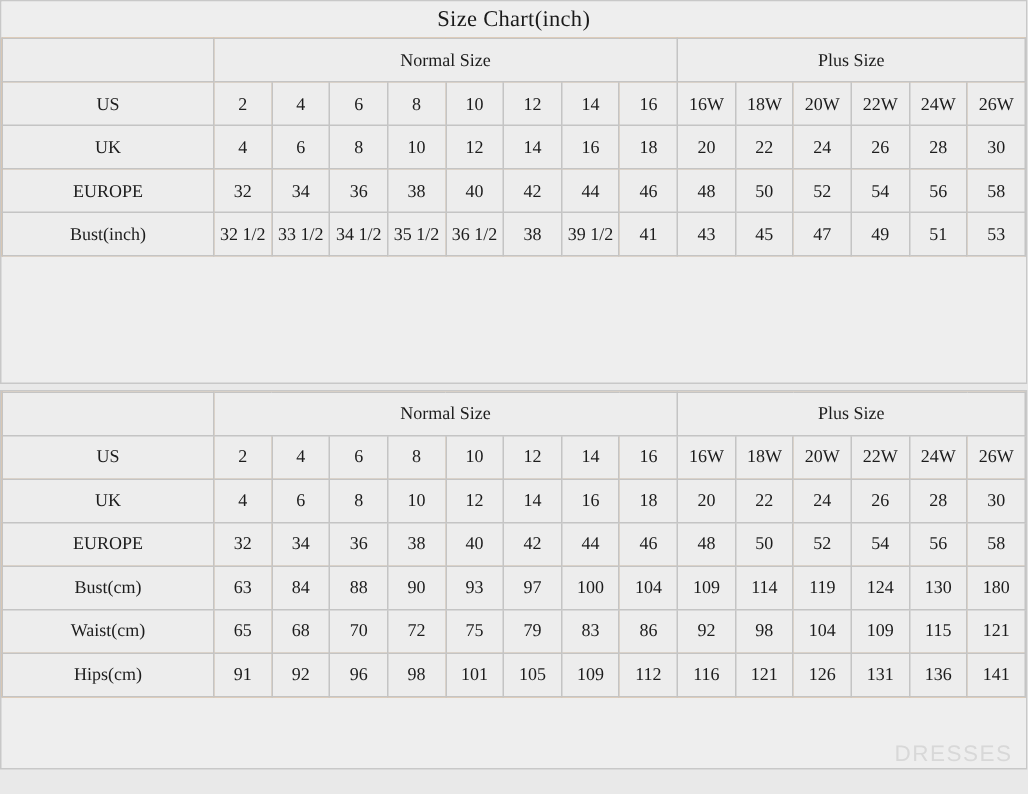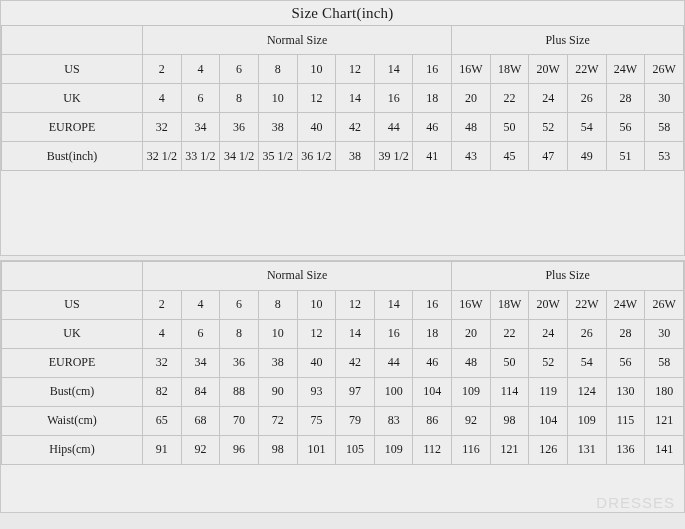--- a/index.html
+++ b/index.html
@@ -242,21 +242,21 @@
           <td>48</td>
           <td>50</td>
           <td>52</td>
           <td>54</td>
           <td>56</td>
           <td>58</td>
         </tr>
 
         <tr>
           <td class="rowhead">Bust(cm)</td>
-          <td>82</td>
+          <td>63</td>
           <td>84</td>
           <td>88</td>
           <td>90</td>
           <td>93</td>
           <td>97</td>
           <td>100</td>
           <td>104</td>
           <td>109</td>
           <td>114</td>
           <td>119</td>

